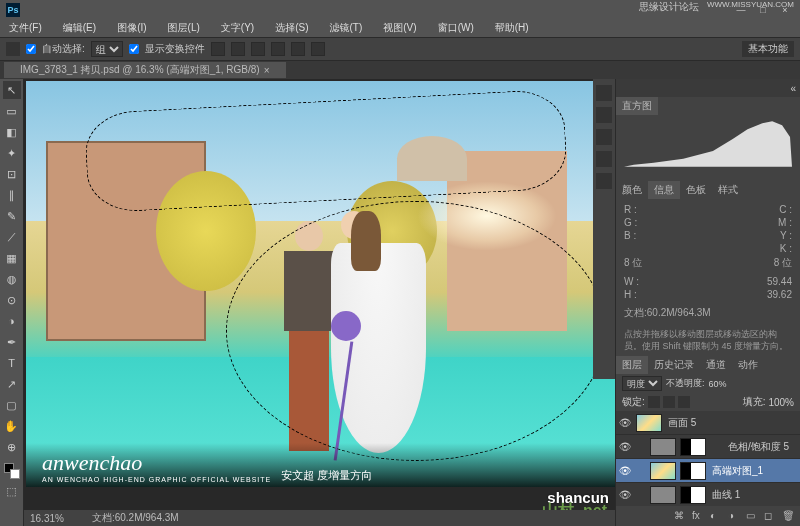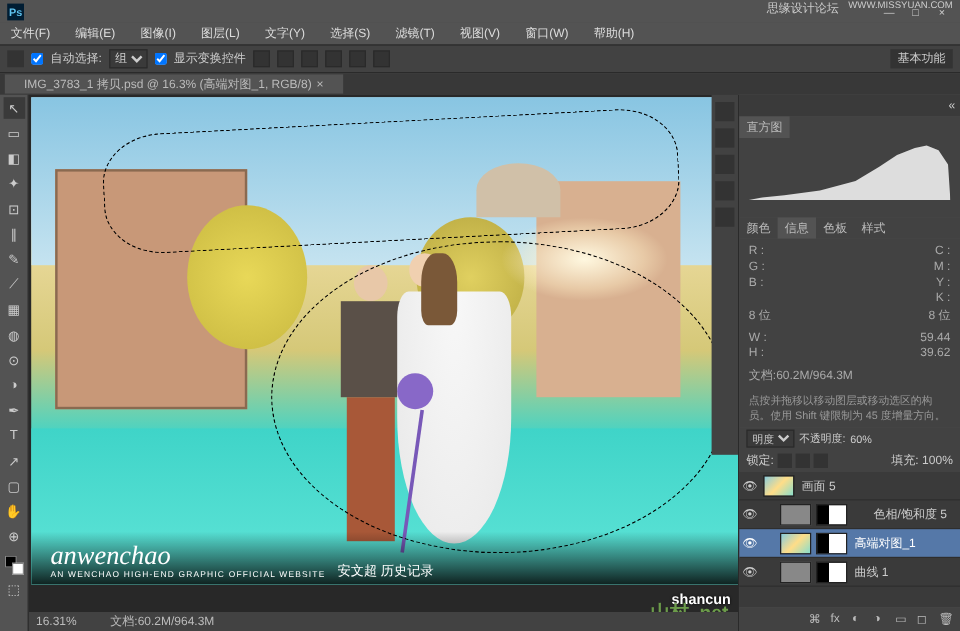--- a/index.html
+++ b/index.html
@@ -46,21 +46,21 @@
 .bouquet{position:absolute;top:100px;left:55px;width:30px;height:30px;background:#8868c8;border-radius:50%}
 .ribbon{position:absolute;top:130px;left:66px;width:3px;height:120px;background:#7858b8;transform:rotate(8deg)}
 .marquee{position:absolute;border:1px dashed #000;background:transparent}
 .m1{top:20px;left:60px;width:480px;height:100px;border-radius:50px/40px;transform:rotate(-3deg)}
 .m2{top:120px;left:200px;width:380px;height:260px;border-radius:50%}
 .wm{position:absolute;bottom:0;left:0;right:0;height:44px;background:linear-gradient(to top,rgba(0,0,0,0.85),rgba(0,0,0,0));color:#fff;padding:4px 16px;display:flex;align-items:flex-end;gap:10px}
 .wm .logo{font-family:cursive;font-size:22px;font-style:italic}
 .wm .sub{font-size:7px;letter-spacing:1px}
 .wm .cn{font-size:11px}
 .sc{position:absolute;bottom:4px;right:8px;color:#6b9b4a;font-size:16px;font-weight:bold}
-.shancun{position:absolute;bottom:20px;right:6px;color:#fff;font-size:12px;font-weight:bold;text-shadow:0 0 2px #000}
+.shancun{position:absolute;bottom:20px;right:6px;color:#fff;font-size:15px;font-weight:bold;text-shadow:0 0 2px #000}
 .status{position:absolute;bottom:0;left:0;right:0;height:16px;background:#424242;color:#bbb;display:flex;align-items:center;padding:0 6px;gap:28px;font-size:9px}
 .rpanels{width:185px;background:#535353;border-left:1px solid #2a2a2a;display:flex;flex-direction:column}
 .topright{position:absolute;top:0;right:6px;color:#ccc;font-size:10px;display:flex;gap:8px;}
 .dock{height:18px;background:#3a3a3a;display:flex;align-items:center;justify-content:flex-end;padding:0 4px;color:#ccc;gap:4px}
 .ptabs{height:18px;background:#424242;display:flex;color:#bbb;font-size:9px}
 .ptabs span{padding:2px 6px}
 .ptabs span.act{background:#535353}
 .histo{height:66px;background:#424242;padding:4px 8px;position:relative}
 .histo svg{width:100%;height:48px}
 .infopanel{background:#424242;padding:4px 8px;color:#aaa;font-size:9px}
@@ -187,21 +187,21 @@
         <div class="bouquet"></div>
           <div class="ribbon"></div>
       </div>
       <div class="marquee m1"></div>
       <div class="marquee m2"></div>
       <div class="wm">
         <div>
           <div class="logo">anwenchao</div>
           <div class="sub">AN WENCHAO HIGH-END GRAPHIC OFFICIAL WEBSITE</div>
         </div>
-        <div class="cn">安文超 历史记录</div>
+        <div class="cn">安文超 度增量方向</div>
       </div>
     </div>
     <div class="shancun">shancun</div>
     <div class="sc">山村 .net</div>
     <div class="status">
       <span>16.31%</span>
       <span>文档:60.2M/964.3M</span>
     </div>
   </div>
 
@@ -260,20 +260,26 @@
           <span>H :</span>
           <span>39.62</span>
         </div>
       <div class="row" style="margin-top:4px">
           <span>文档:60.2M/964.3M</span>
         </div>
     </div>
     <div class="hint">点按并拖移以移动图层或移动选区的构
 员。使用 Shift 键限制为 45 度增量方向。</div>
 
+    <div class="ptabs">
+      <span class="act">图层</span>
+      <span>历史记录</span>
+      <span>通道</span>
+      <span>动作</span>
+    </div>
     <div class="layerhdr">
       <select><option>明度</option></select>
       <span class="opa">不透明度:</span>
       <span class="opa">60%</span>
     </div>
     <div class="layerhdr2">
       <span>锁定:</span>
       <div class="lk"></div>
       <div class="lk"></div>
       <div class="lk"></div>

